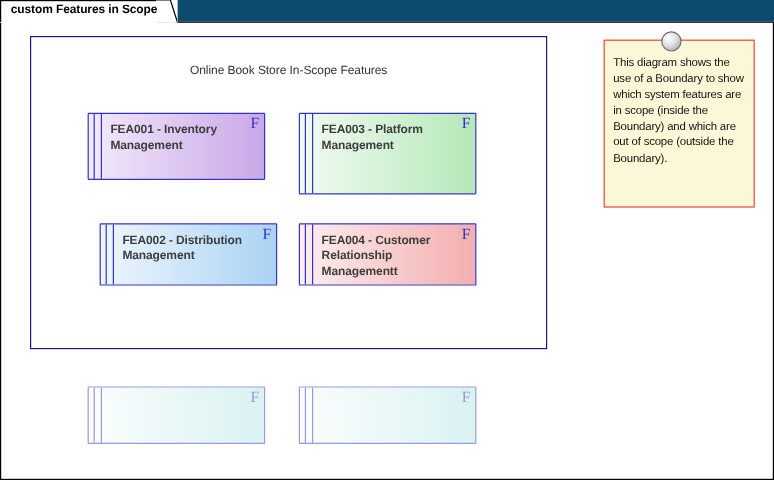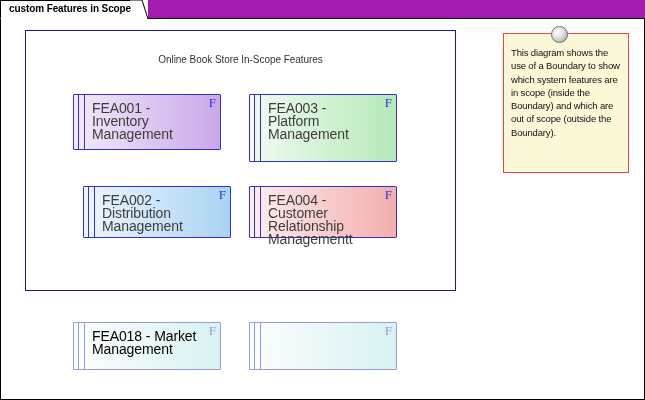--- a/index.html
+++ b/index.html
@@ -8,21 +8,21 @@
     padding: 0;
     background: #ffffff;
   }
   body {
     font-family: "Liberation Sans", sans-serif;
   }
   #canvas {
     position: relative;
     width: 645px;
     height: 400px;
-    background: #a21caf;
+    background: #0c4a6e;
     box-sizing: border-box;
     overflow: hidden;
   }
   
   .frame-border {
     position: absolute;
     left: 0; top: 18px;
     width: 645px; height: 382px;
     border: 1px solid #000000;
     box-sizing: border-box;
@@ -103,22 +103,22 @@
     width: 7px;
     border-left: 1px solid #3333cc;
     border-right: 1px solid #3333cc;
     box-sizing: border-box;
   }
   .feature .ftitle {
     position: absolute;
     left: 18px;
     top: 7px;
     right: 22px;
-    font-size: 14px;
-    font-weight: normal;
+    font-size: 10px;
+    font-weight: bold;
     color: #3d3d3d;
     line-height: 13px;
     letter-spacing: -0.1px;
   }
   .feature .fmark {
     position: absolute;
     right: 4px; top: 1px;
     font-size: 13px;
     font-family: "Liberation Serif", serif;
     color: #3333cc;
@@ -207,21 +207,20 @@
       </div>
       <div class="feature" style="left: 249px; top: 186px; width: 148px; height: 52px; border-color: rgb(51, 51, 204); background: linear-gradient(to right, rgb(253, 238, 238) 0%, rgb(243, 174, 174) 100%);">
         <div class="shadow"></div>
         <div class="bars" style="border-left-color: rgb(51, 51, 204); border-right-color: rgb(51, 51, 204);"></div>
         <div class="ftitle">FEA004 - Customer Relationship Managementt</div>
         <div class="fmark">F</div>
       </div>
       <div class="feature faded" style="left: 73px; top: 322px; width: 148px; height: 48px; border-color: rgb(153, 153, 221); background: linear-gradient(to right, rgb(251, 253, 253) 0%, rgb(217, 242, 242) 100%);">
         <div class="shadow"></div>
         <div class="bars" style="border-left-color: rgb(153, 153, 221); border-right-color: rgb(153, 153, 221);"></div>
-        <div class="ftitle">FEA018 - Market Management</div>
         <div class="fmark">F</div>
       </div>
       <div class="feature faded" style="left: 249px; top: 322px; width: 148px; height: 48px; border-color: rgb(153, 153, 221); background: linear-gradient(to right, rgb(251, 253, 253) 0%, rgb(217, 242, 242) 100%);">
         <div class="shadow"></div>
         <div class="bars" style="border-left-color: rgb(153, 153, 221); border-right-color: rgb(153, 153, 221);"></div>
         <div class="fmark">F</div>
       </div>
     </div>
 
   <div class="note">

